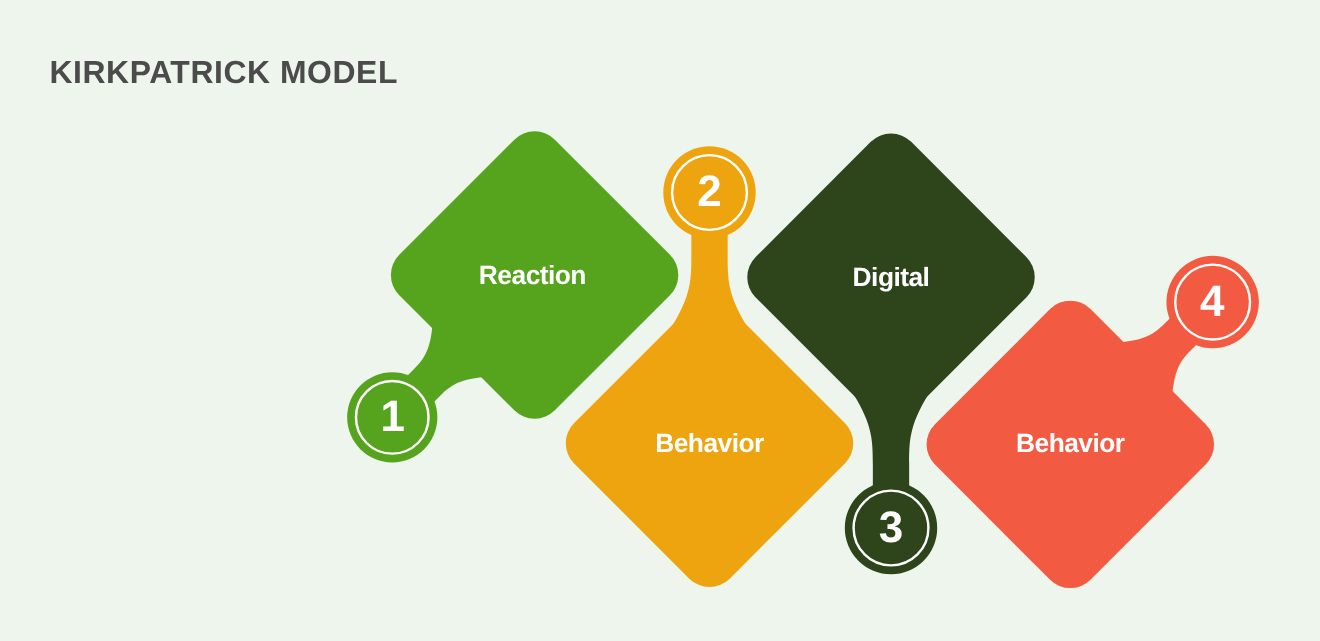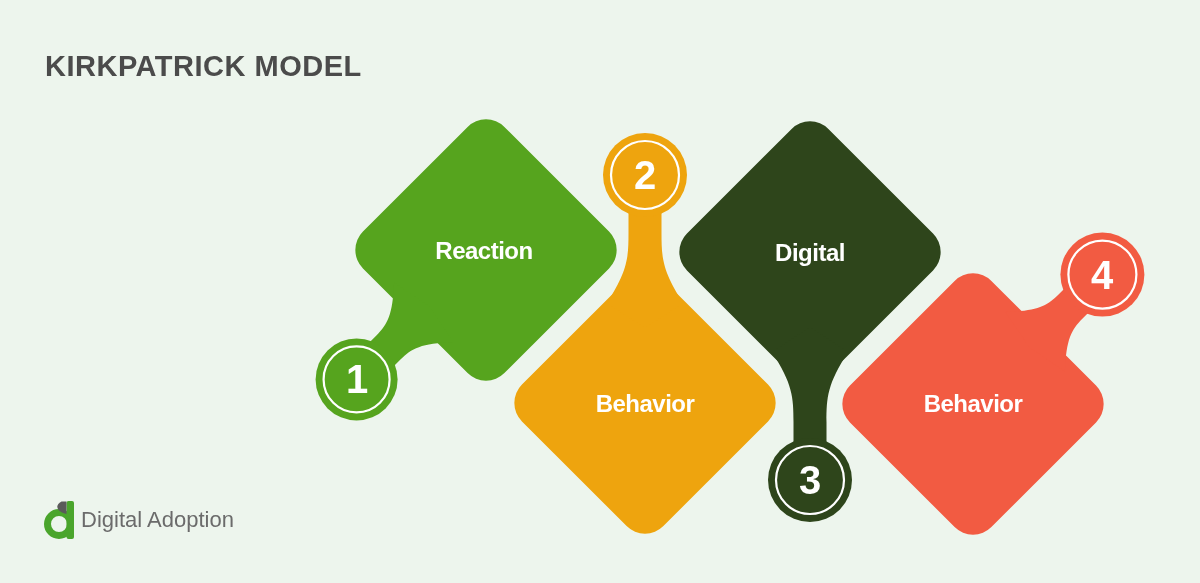--- a/index.html
+++ b/index.html
@@ -51,21 +51,13 @@
   <div class="step-label" style="left:484px;top:251px">Reaction</div>
   <div class="step-label" style="left:645px;top:404px">Behavior</div>
   <div class="step-label" style="left:810px;top:253px">Digital</div>
   <div class="step-label" style="left:973px;top:404px">Behavior</div>
 
   <div class="step-number" style="left:357px;top:379px">1</div>
   <div class="step-number" style="left:645px;top:175px">2</div>
   <div class="step-number" style="left:810px;top:480px">3</div>
   <div class="step-number" style="left:1102px;top:275px">4</div>
 
-  <div class="brand">
-    <svg width="30" height="40" viewBox="0 0 30 40">
-      <circle cx="15" cy="24" r="11.5" fill="none" stroke="#4aa52c" stroke-width="7"></circle>
-      <rect x="22.5" y="1" width="7.5" height="38" rx="2" fill="#4aa52c"></rect>
-      <path d="M22.5 14 C 13 12 10 5.5 17.5 1.5 L 22.5 1.5 Z" fill="#5a5a5a"></path>
-    </svg>
-    <span class="brand-text">Digital Adoption</span>
-  </div>
 </div>
 
 </body></html>

